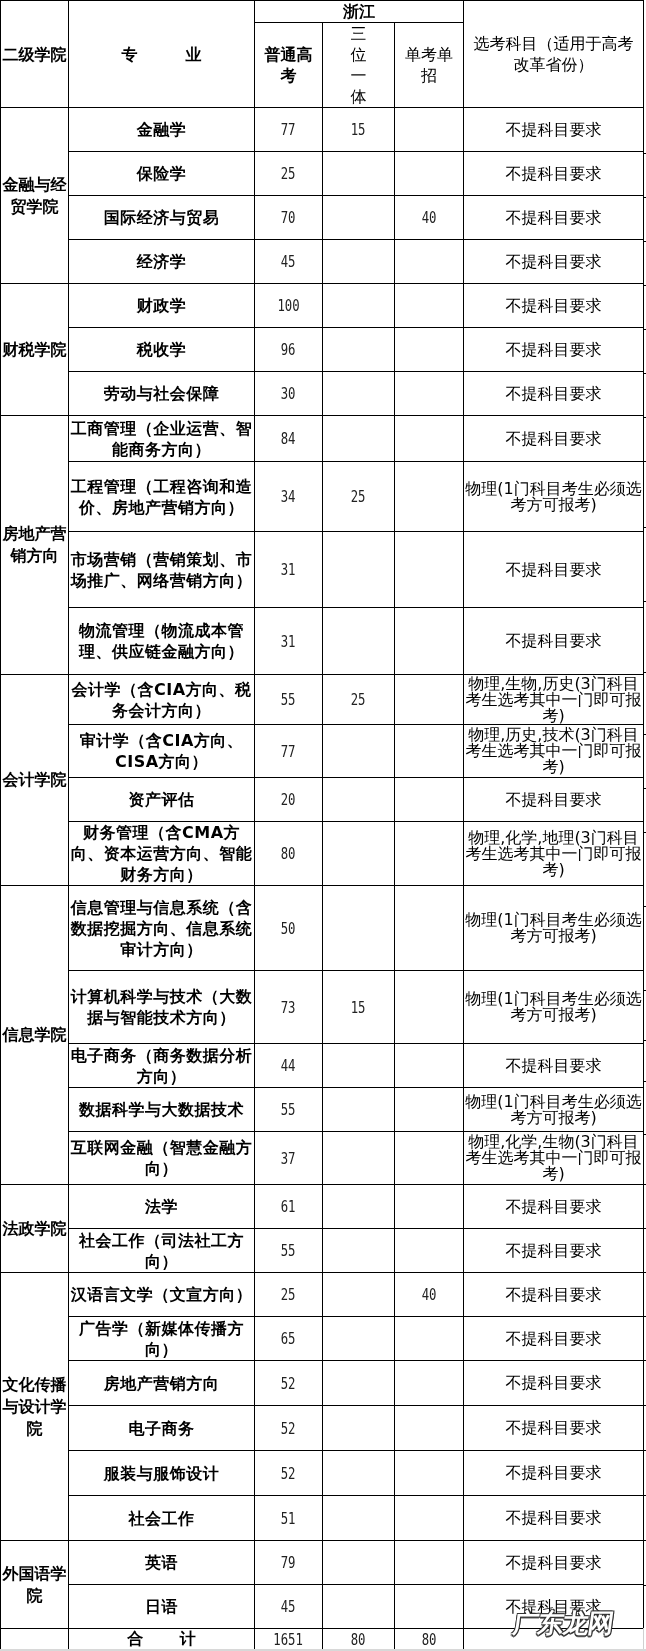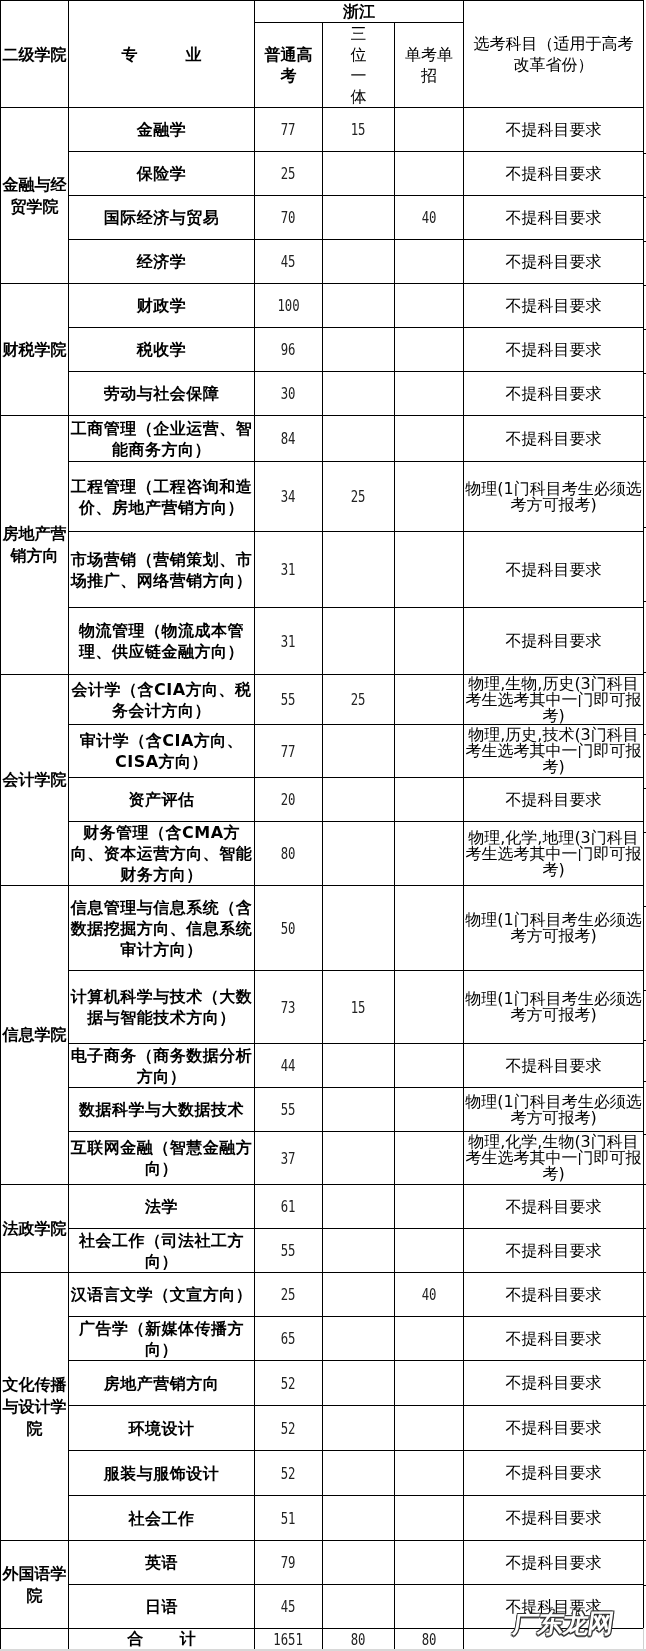--- a/index.html
+++ b/index.html
@@ -230,21 +230,21 @@
         <td class="req">不提科目要求</td>
       </tr>
       <tr style="height: 45px;">
         <td class="major">房地产营销方向</td>
         <td><span class="num">52</span></td>
         <td><span class="num"></span></td>
         <td><span class="num"></span></td>
         <td class="req">不提科目要求</td>
       </tr>
       <tr style="height: 45px;">
-        <td class="major">环境设计</td>
+        <td class="major">电子商务</td>
         <td><span class="num">52</span></td>
         <td><span class="num"></span></td>
         <td><span class="num"></span></td>
         <td class="req">不提科目要求</td>
       </tr>
       <tr style="height: 45px; padding-left: 47px;">
         <td class="major">服装与服饰设计</td>
         <td><span class="num">52</span></td>
         <td><span class="num"></span></td>
         <td><span class="num"></span></td>

